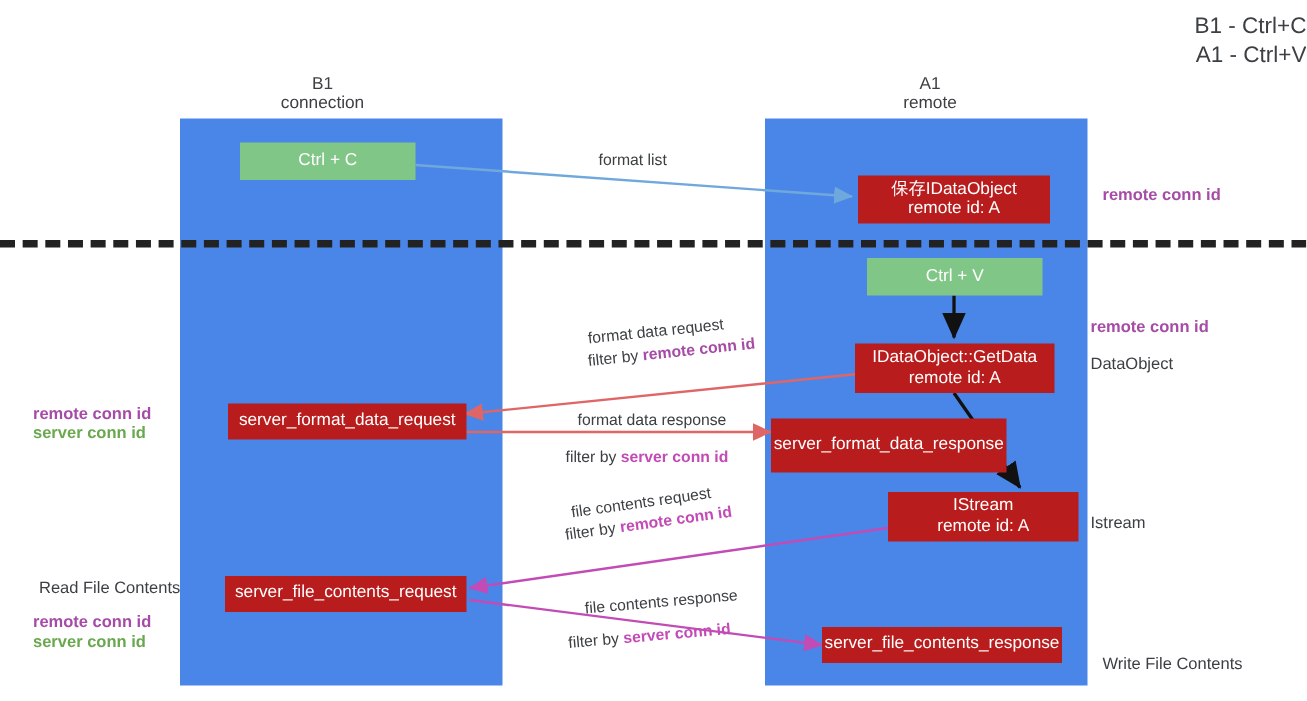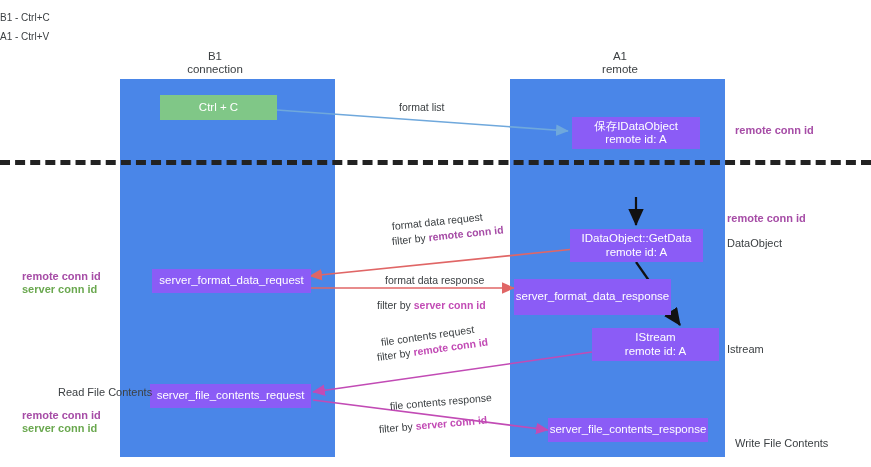--- a/index.html
+++ b/index.html
@@ -18,22 +18,22 @@
   #canvas .white-field {
     position: absolute;
     left: 0; top: 0;
     width: 871px; height: 467px;
     background: #ffffff;
   }
   .title {
     position: absolute;
     left: 0; top: 8px;
     width: 871px;
-    text-align: left;
-    font-size: 10px;
+    text-align: right;
+    font-size: 15px;
     color: #3c4043;
     line-height: 19px;
     white-space: pre-line;
   }
   .col-header {
     position: absolute;
     text-align: center;
     font-size: 11.5px;
     color: #3c4043;
     line-height: 13px;
@@ -50,21 +50,21 @@
     flex-direction: column;
     align-items: center;
     justify-content: center;
     text-align: center;
     font-size: 11.5px;
     color: #ffffff;
     line-height: 13.5px;
     white-space: pre-line;
   }
   .box.green { background: #80c787; }
-  .box.orange { background: #8b5cf6; }
+  .box.orange { background: #b91c1c; }
   .divider {
     position: absolute;
     left: 0;
     width: 871px;
     height: 0;
     border-top: 5px dashed #222222;
   }
   .edge-label {
     position: absolute;
     font-size: 10.5px;
@@ -135,20 +135,21 @@
     <line x1="313" y1="400" x2="548" y2="430" stroke="#c24bb5" stroke-width="1.6" marker-end="url(#ah-magenta)"></line>
   </svg>
 
   <div class="divider" style="top:160px;"></div>
 
   <div class="box green" style="left:160px; top:95px; width:117px; height:25px;">Ctrl + C</div>
 
   <div class="box orange" style="left:572px; top:117px; width:128px; height:32px;">保存IDataObject
 remote id: A</div>
 
+  <div class="box green" style="left:578px; top:172px; width:117px; height:25px;">Ctrl + V</div>
 
   <div class="box orange" style="left:570px; top:229px; width:133px; height:33px;">IDataObject::GetData
 remote id: A</div>
 
   <div class="box orange" style="left:152px; top:269px; width:159px; height:24px;">server_format_data_request</div>
 
   <div class="box orange" style="left:514px; top:279px; width:157px; height:36px;">server_format_data_response</div>
 
   <div class="box orange" style="left:592px; top:328px; width:127px; height:33px;">IStream
 remote id: A</div>
@@ -173,16 +174,16 @@
 
   <div class="side-label purple" style="left:735px; top:123px;">remote conn id</div>
   <div class="side-label purple" style="left:727px; top:211px;">remote conn id</div>
   <div class="side-label" style="left:727px; top:236px;">DataObject</div>
   <div class="side-label" style="left:727px; top:342px;">Istream</div>
   <div class="side-label" style="left:735px; top:424px;margin-top:12px;">Write File Contents</div>
 
   <div class="side-label purple" style="left:22px; top:269px;">remote conn id</div>
   <div class="side-label green-t" style="left:22px; top:282px;">server conn id</div>
 
-  <div class="side-label" style="left:26px; top:385px;margin-left:32px;">Read File Contents</div>
+  <div class="side-label" style="left:26px; top:385px;">Read File Contents</div>
   <div class="side-label purple" style="left:22px; top:408px;">remote conn id</div>
   <div class="side-label green-t" style="left:22px; top:421px;">server conn id</div>
 </div>
 
 </body></html>

